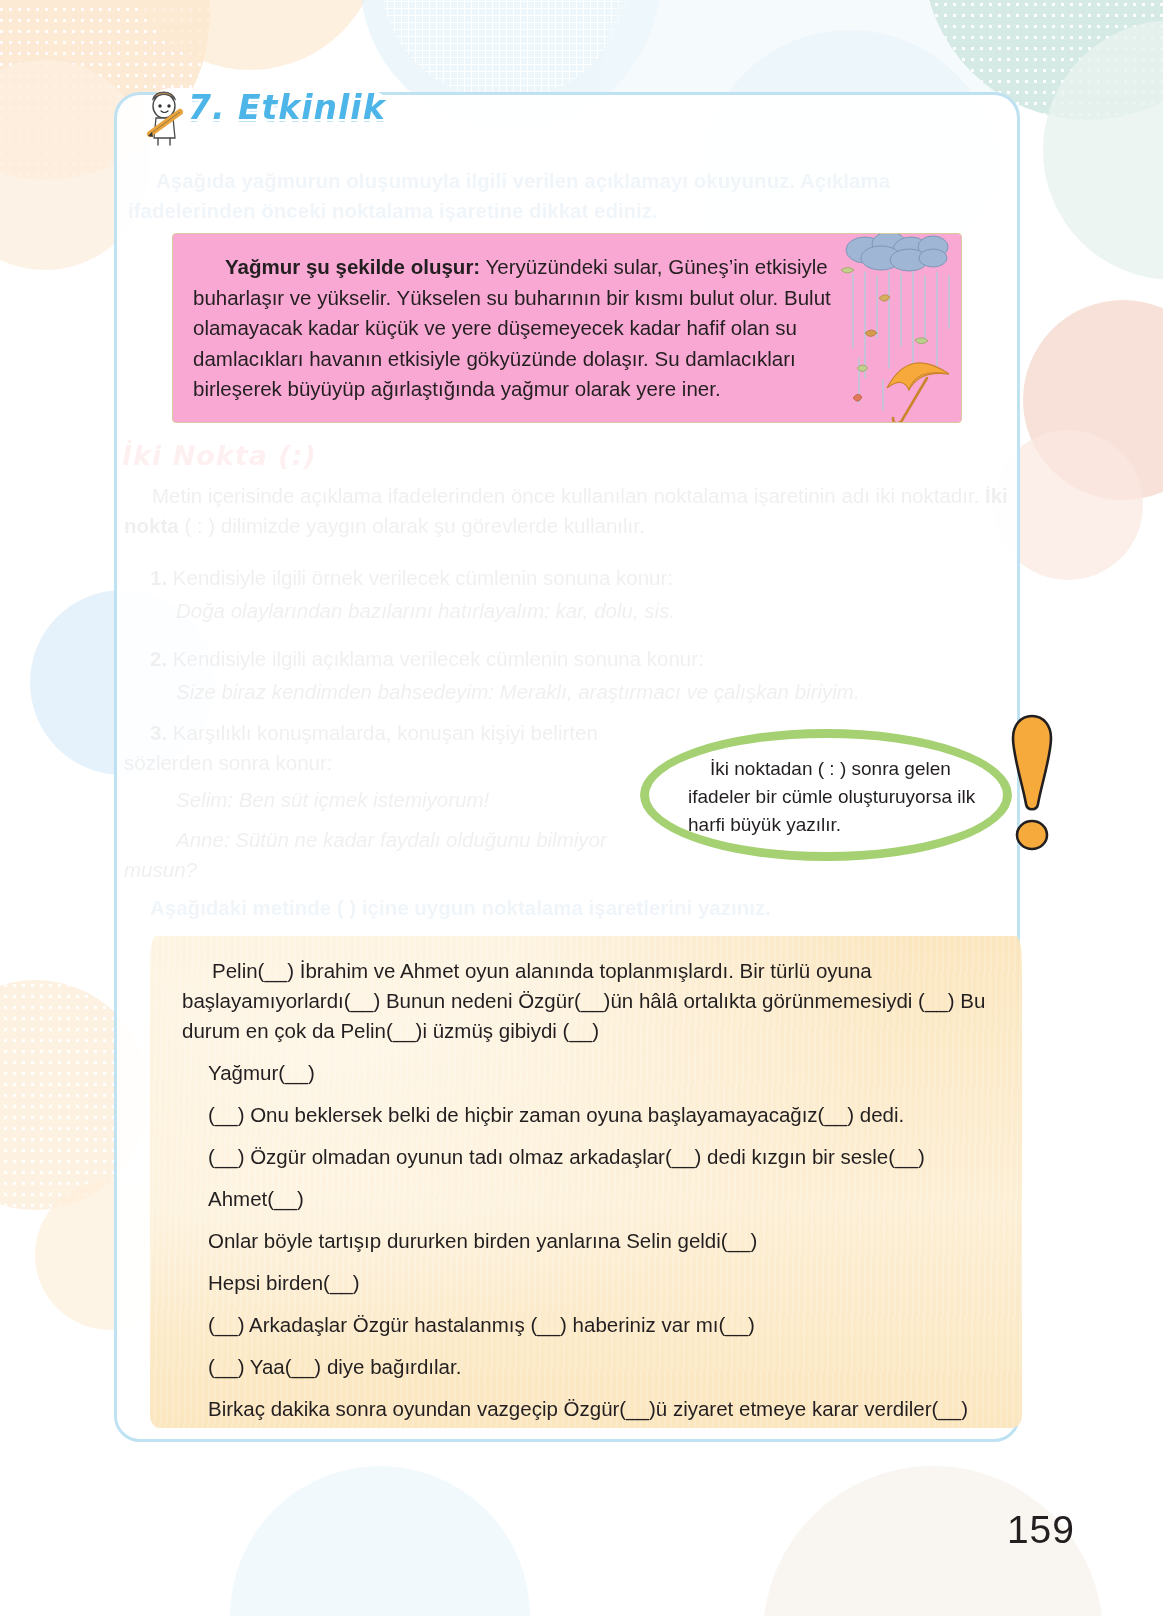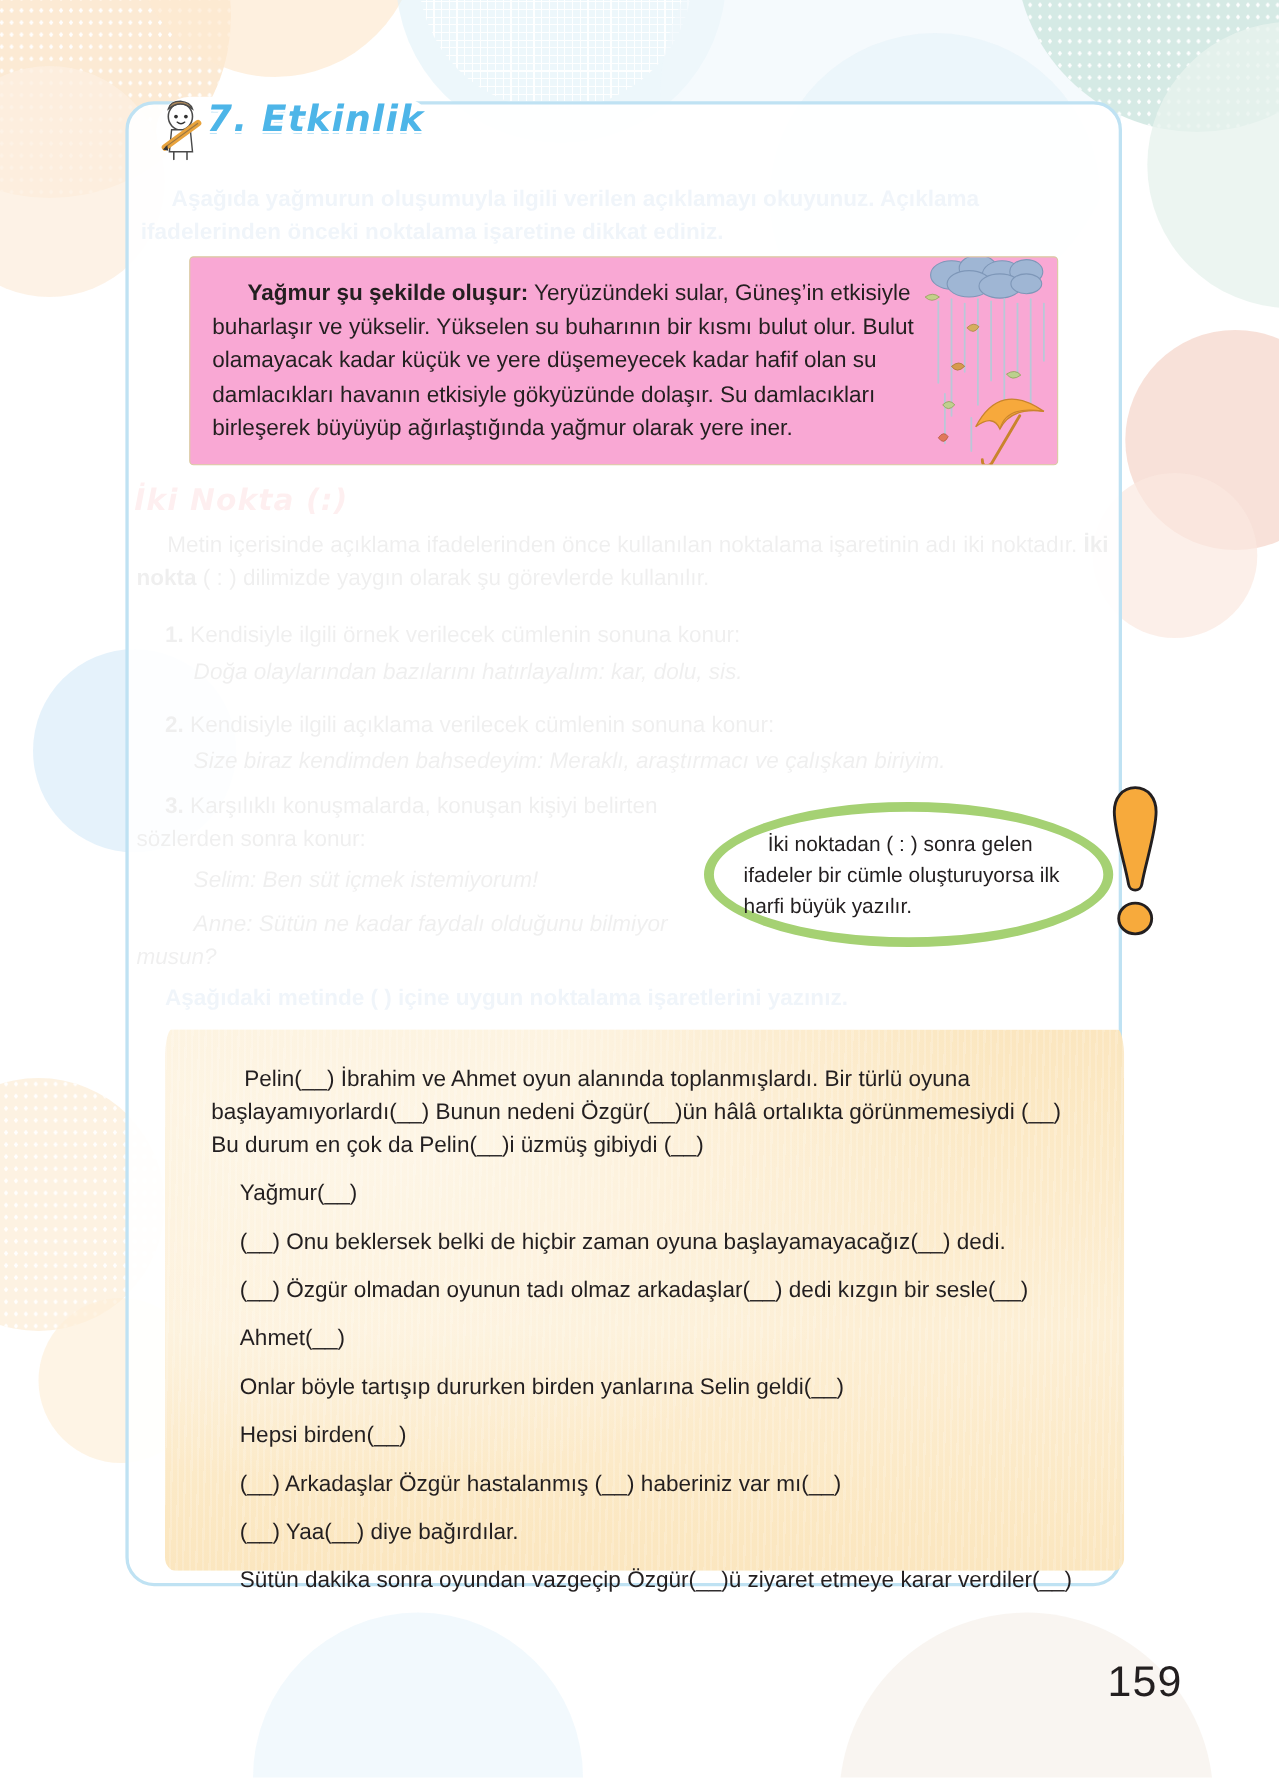--- a/index.html
+++ b/index.html
@@ -224,21 +224,21 @@
   .callout .ring {
     position: absolute;
     inset: 0;
     border: 9px solid #a5d173;
     border-radius: 50%;
     background: #ffffff;
     box-sizing: border-box;
   }
   .callout .ctext {
     position: absolute;
-    left: 36px;
+    left: 48px;
     top: 26px;
     width: 290px;
     font-size: 19px;
     line-height: 28px;
     color: #231f20;
     text-indent: 22px;
   }
   .excl {
     position: absolute;
     left: 1010px;
@@ -269,21 +269,21 @@
   }
   .tan-content {
     position: absolute;
     left: 28px;
     top: 16px;
     width: 820px;
     font-size: 20.5px;
     line-height: 30px;
     color: #231f20;
   }
-  .tan-content p { margin: 14px; }
+  .tan-content p { margin: 4px; }
   .tan-content .lead { text-indent: 30px; margin-bottom: 12px; }
   .tan-content .line { text-indent: 26px; margin-bottom: 12px; }
 
   .page-num {
     position: absolute;
     right: 88px;
     bottom: 64px;
     font-size: 39px;
     color: #231f20;
     letter-spacing: 1px;
@@ -413,17 +413,17 @@
   <div class="tan-content">
     <p class="lead">Pelin(__) İbrahim ve Ahmet oyun alanında toplanmışlardı. Bir türlü oyuna başlayamıyorlardı(__) Bunun nedeni Özgür(__)ün hâlâ ortalıkta görünmemesiydi (__) Bu durum en çok da Pelin(__)i üzmüş gibiydi (__)</p>
     <p class="line">Yağmur(__)</p>
     <p class="line">(__) Onu beklersek belki de hiçbir zaman oyuna başlayamayacağız(__) dedi.</p>
     <p class="line">(__) Özgür olmadan oyunun tadı olmaz arkadaşlar(__) dedi kızgın bir sesle(__)</p>
     <p class="line">Ahmet(__)</p>
     <p class="line">Onlar böyle tartışıp dururken birden yanlarına Selin geldi(__)</p>
     <p class="line">Hepsi birden(__)</p>
     <p class="line">(__) Arkadaşlar Özgür hastalanmış (__) haberiniz var mı(__)</p>
     <p class="line">(__) Yaa(__) diye bağırdılar.</p>
-    <p class="line">Sütün dakika sonra oyundan vazgeçip Özgür(__)ü ziyaret etmeye karar verdiler(__)</p>
+    <p class="line">Birkaç dakika sonra oyundan vazgeçip Özgür(__)ü ziyaret etmeye karar verdiler(__)</p>
   </div>
 </div>
 
 <div class="page-num">159</div>
 
 </body></html>

